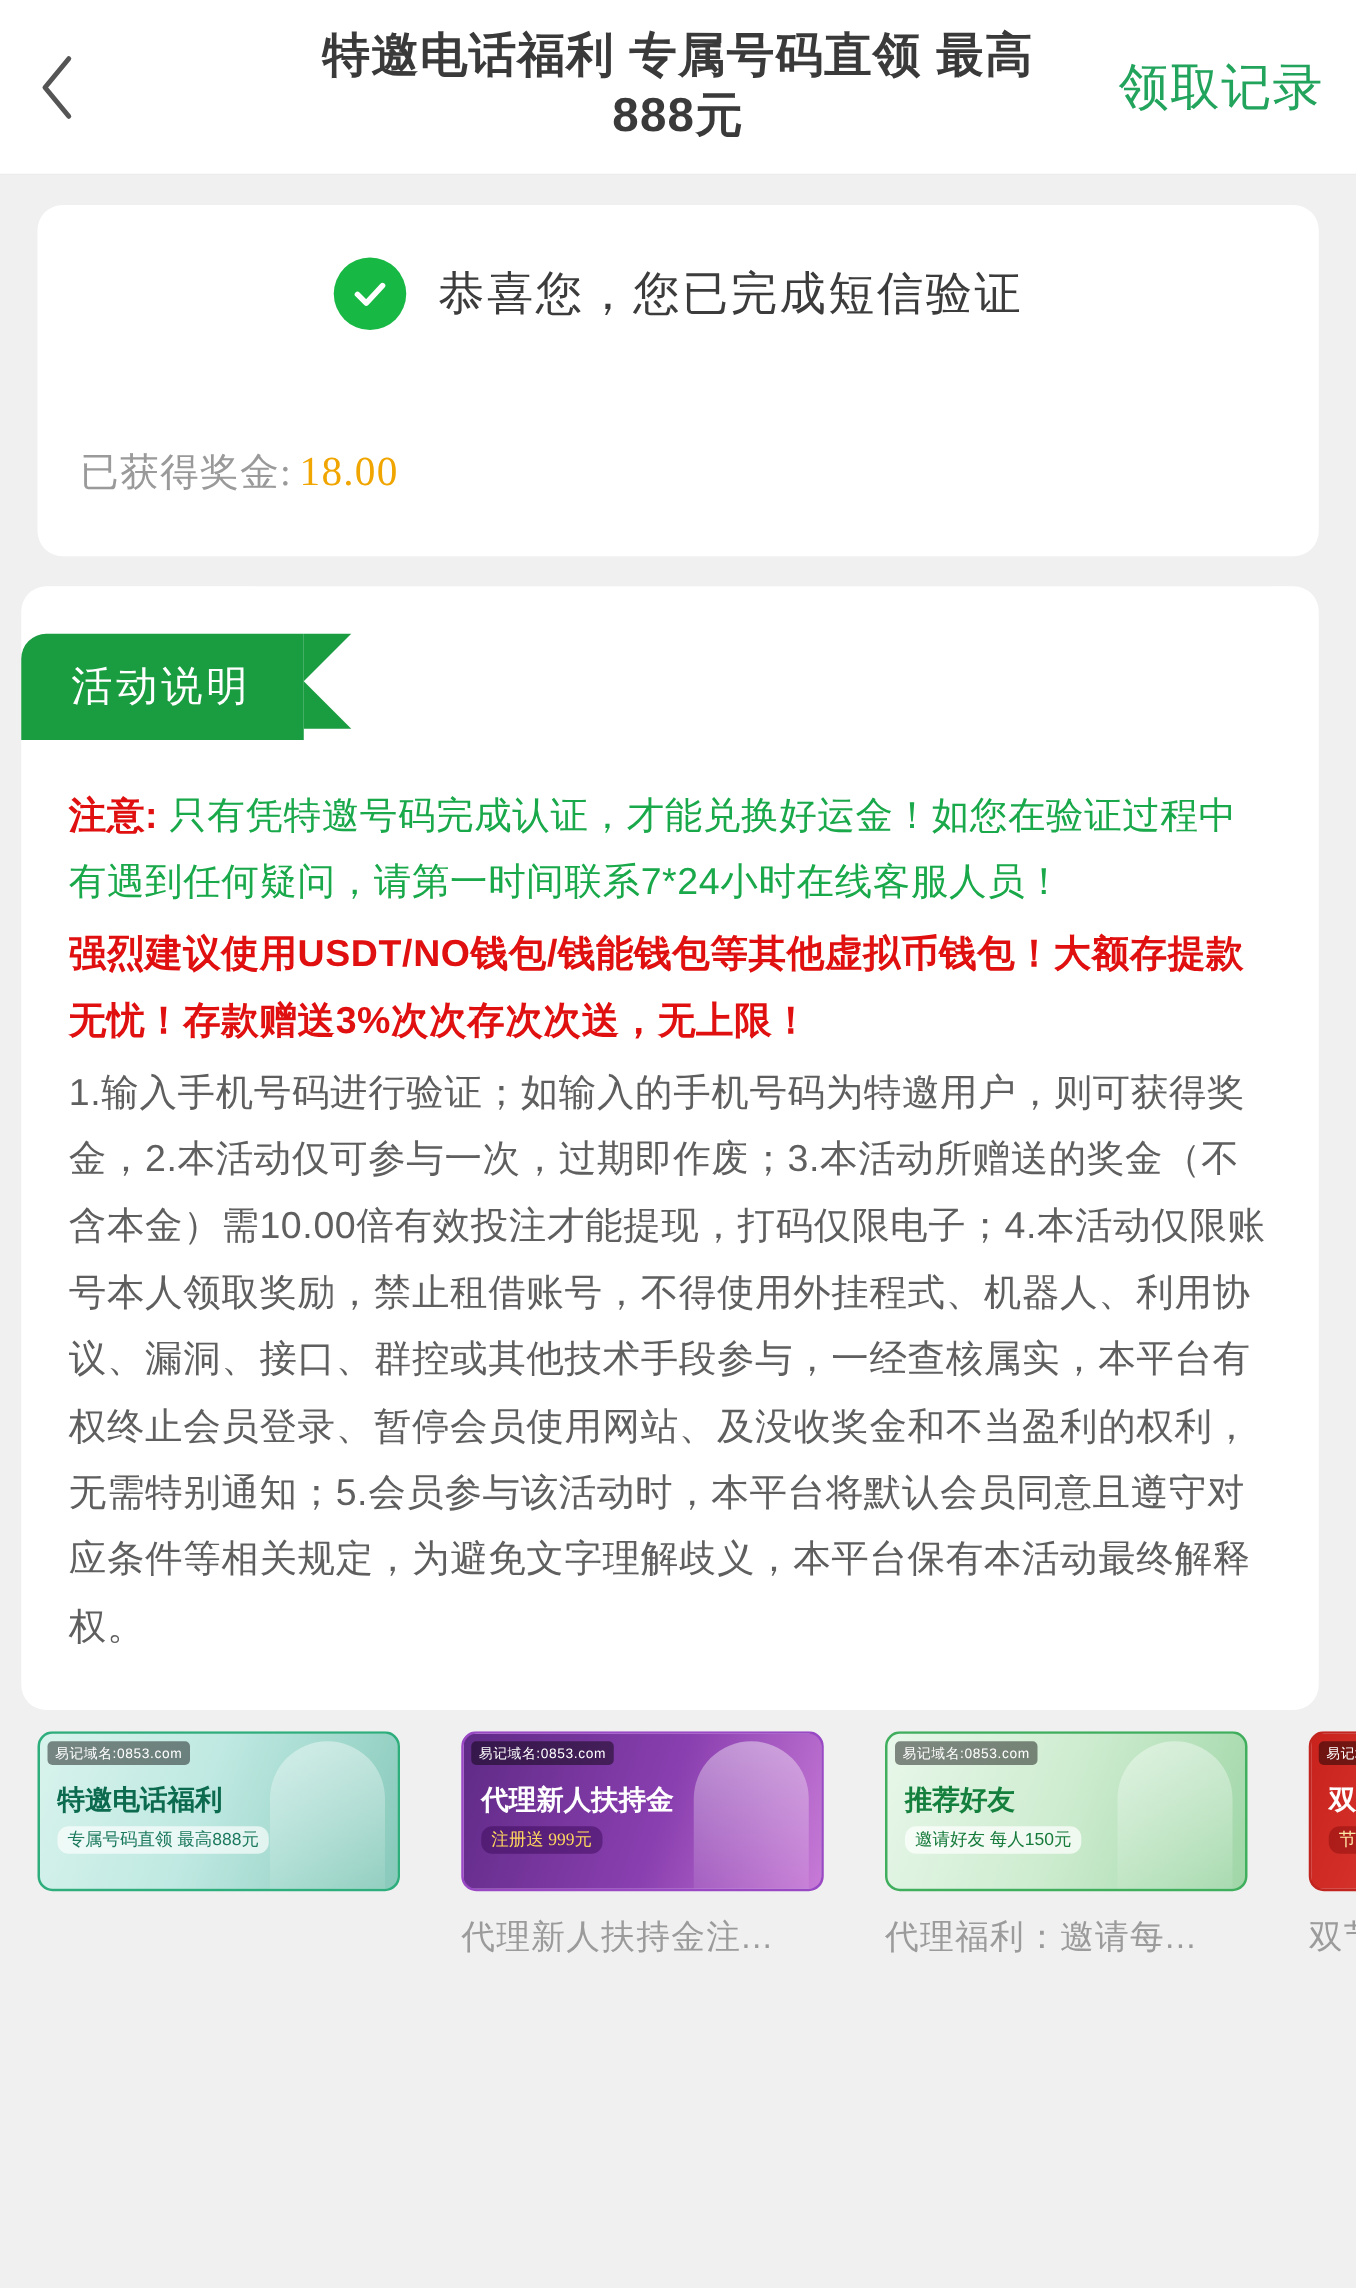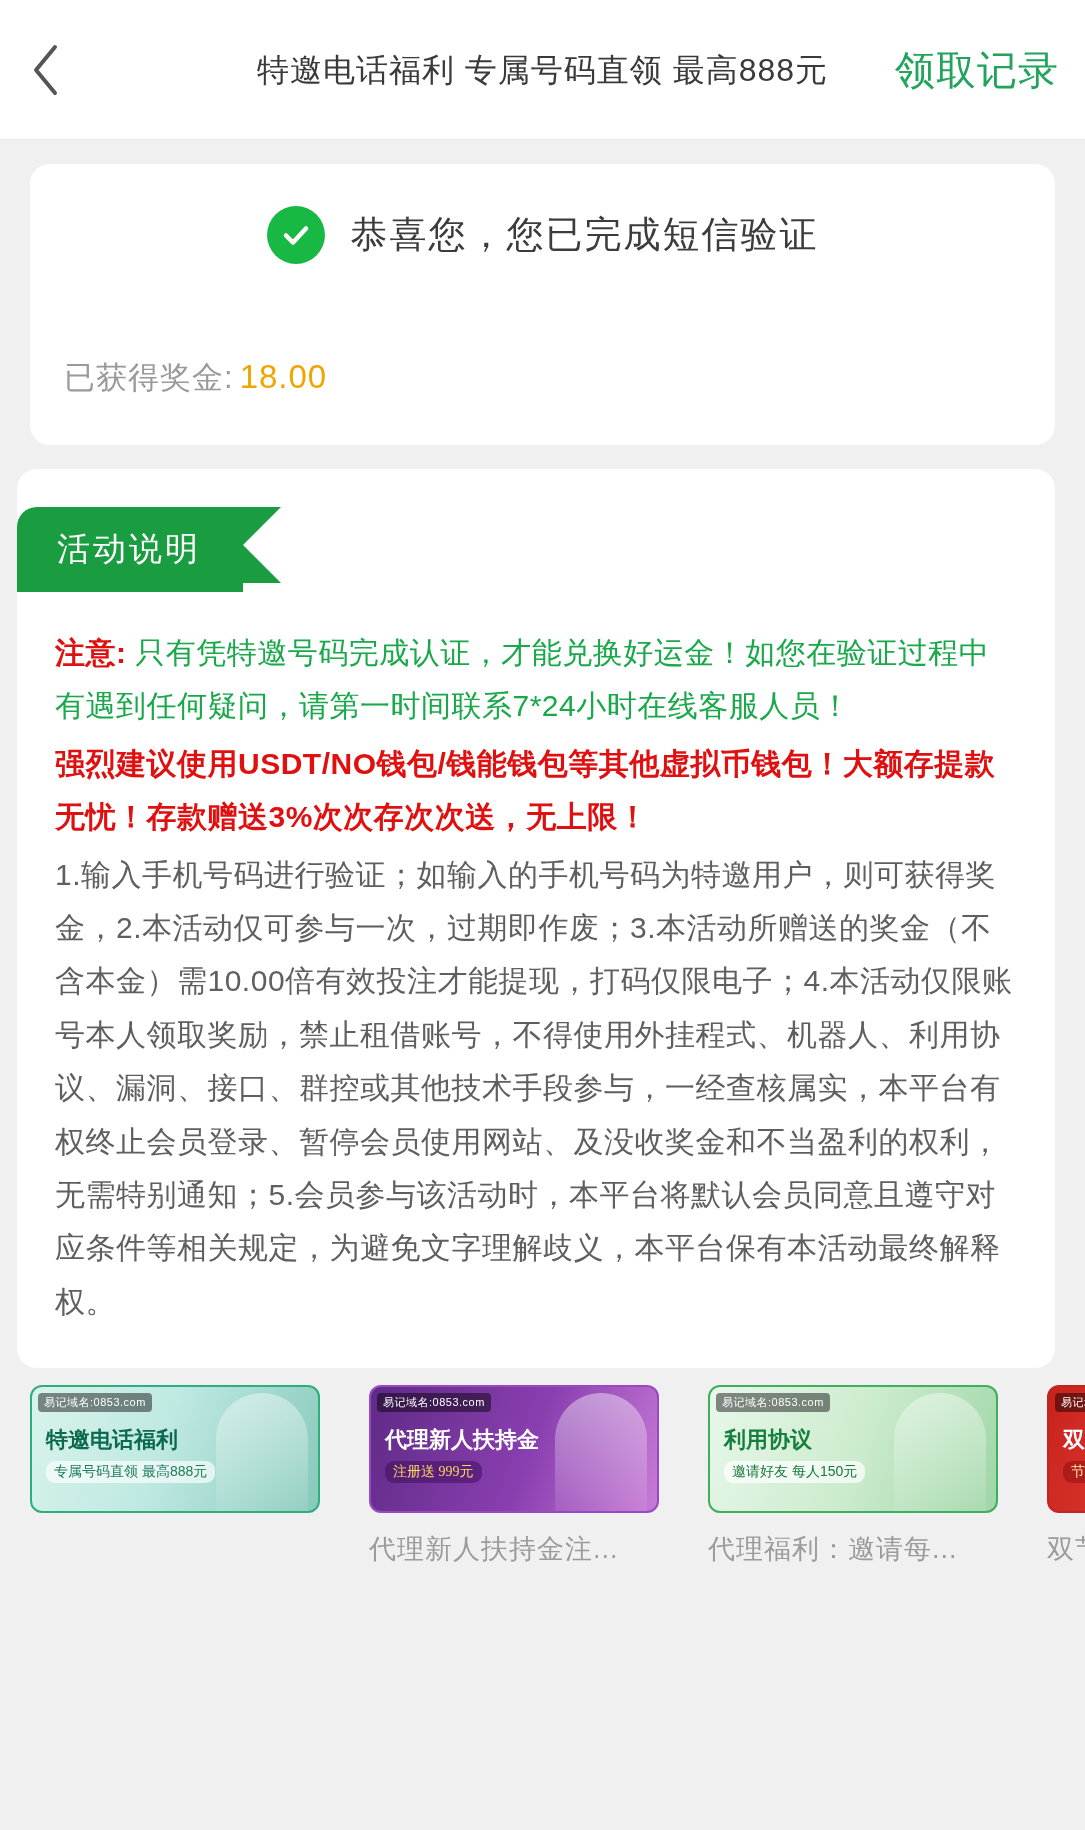--- a/index.html
+++ b/index.html
@@ -33,25 +33,25 @@
     height: 56px;
     display: flex;
     align-items: center;
     justify-content: center;
     cursor: pointer;
   }
   .back-btn svg { display: block; }
   .header-title {
     max-width: 620px;
     text-align: center;
-    font-size: 32px;
+    font-size: 38px;
     line-height: 1.25;
     color: #3a3a3a;
     letter-spacing: 1px;
-    font-weight: 400;
+    font-weight: 700;
   }
   .header-action {
     position: absolute;
     right: 26px;
     top: 50%;
     transform: translateY(-50%);
     color: #22a45d;
     font-size: 40px;
     letter-spacing: 1px;
     cursor: pointer;
@@ -59,20 +59,21 @@
 
   
   .card {
     background: #ffffff;
     border-radius: 20px;
     margin: 24px 30px 0 30px;
   }
 
   .status-card {
     padding: 42px 34px 46px 34px;
+    font-family: Liberation Serif, serif;
   }
   .status-row {
     display: flex;
     align-items: center;
     justify-content: center;
     gap: 26px;
   }
   .check-circle {
     width: 58px;
     height: 58px;
@@ -283,21 +284,21 @@
       <span class="promo-head">代理新人扶持金</span>
       <span class="promo-sub">注册送 999元</span>
       <span class="promo-figure"></span>
     </div>
     <div class="promo-caption">代理新人扶持金注...</div>
   </div>
 
   <div class="promo promo-3">
     <div class="promo-thumb">
       <span class="promo-badge">易记域名:0853.com</span>
-      <span class="promo-head">利用协议</span>
+      <span class="promo-head">推荐好友</span>
       <span class="promo-sub">邀请好友 每人150元</span>
       <span class="promo-figure"></span>
     </div>
     <div class="promo-caption">代理福利：邀请每...</div>
   </div>
 
   <div class="promo promo-4">
     <div class="promo-thumb">
       <span class="promo-badge">易记域名:0853.co</span>
       <span class="promo-head">双节同庆</span>

